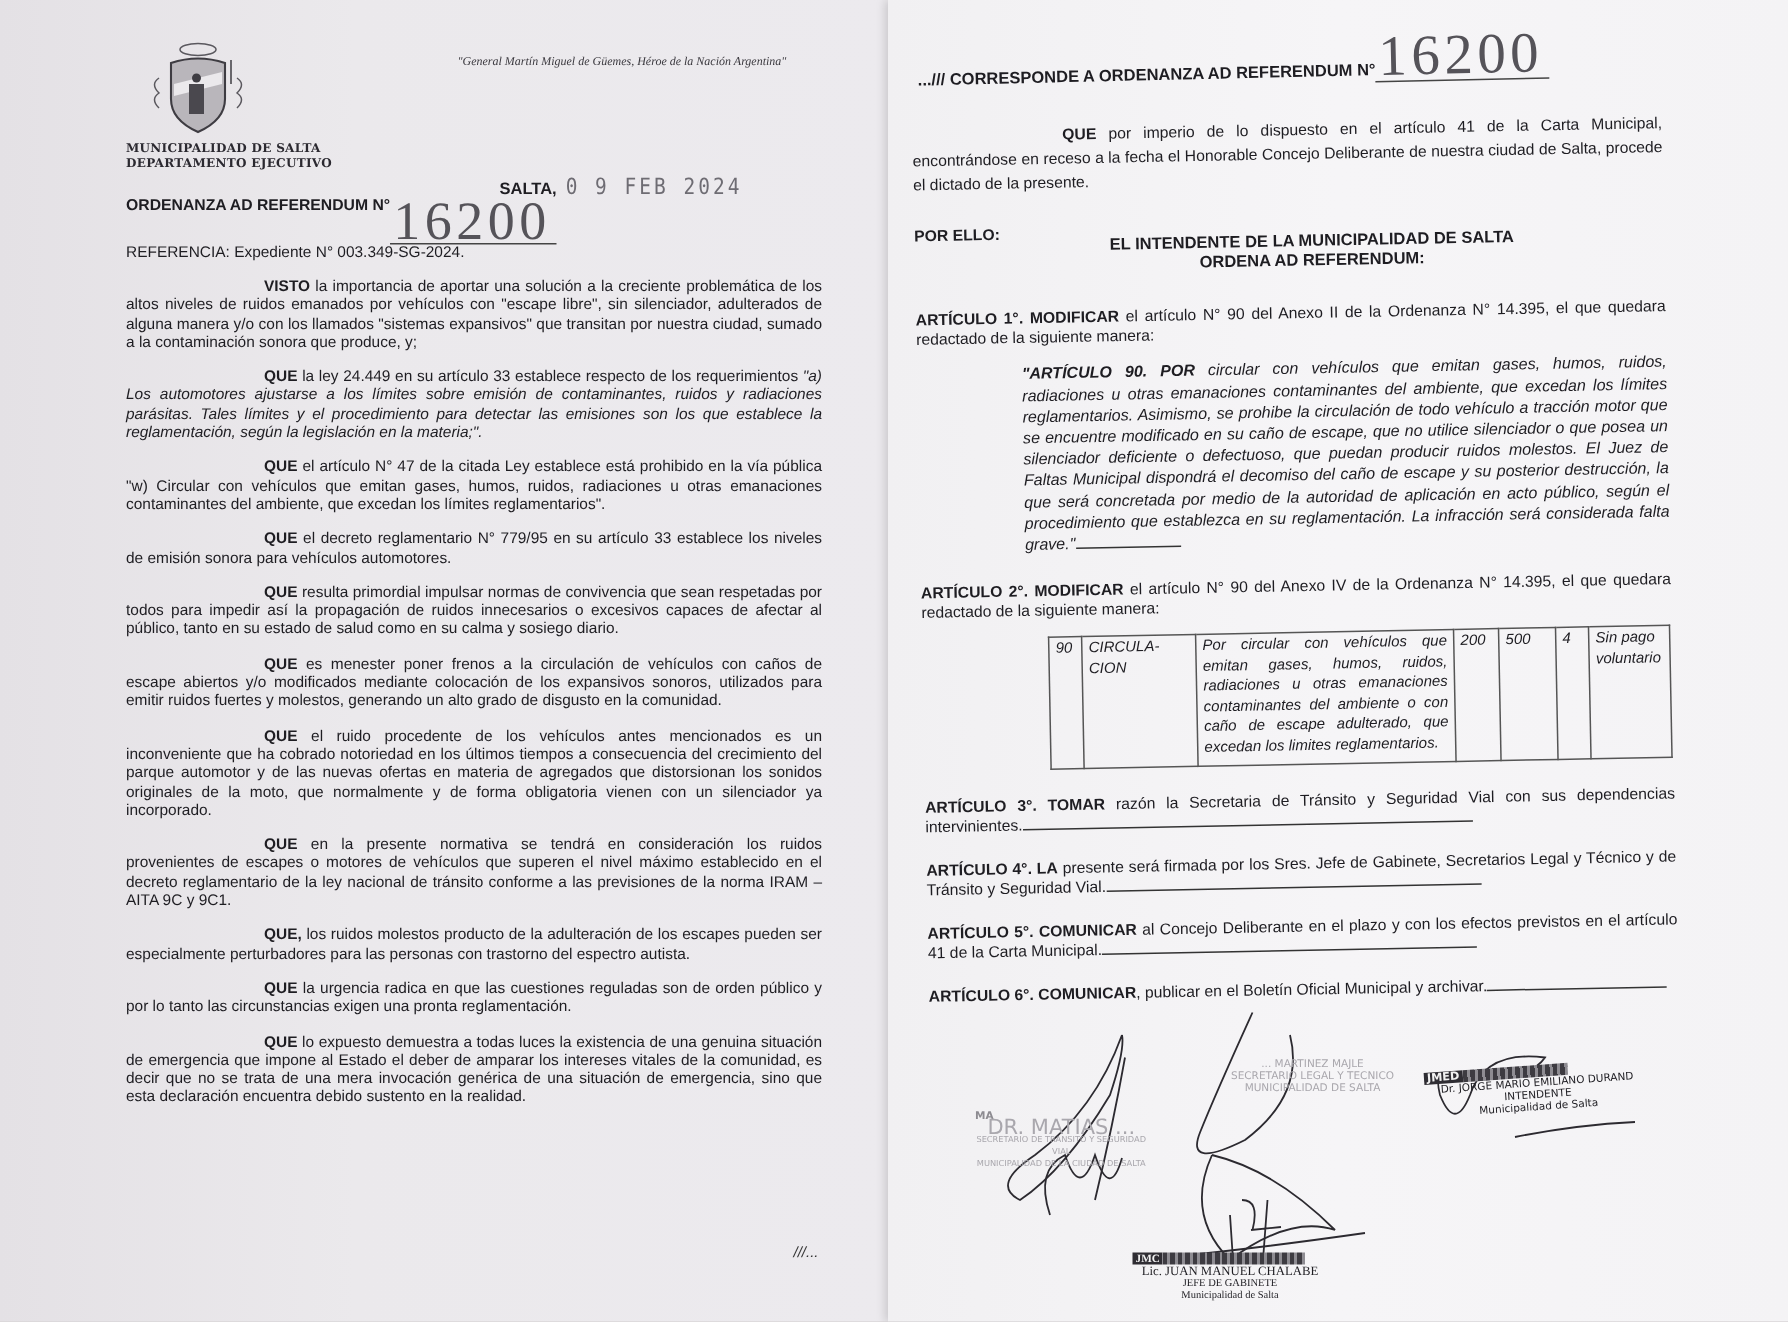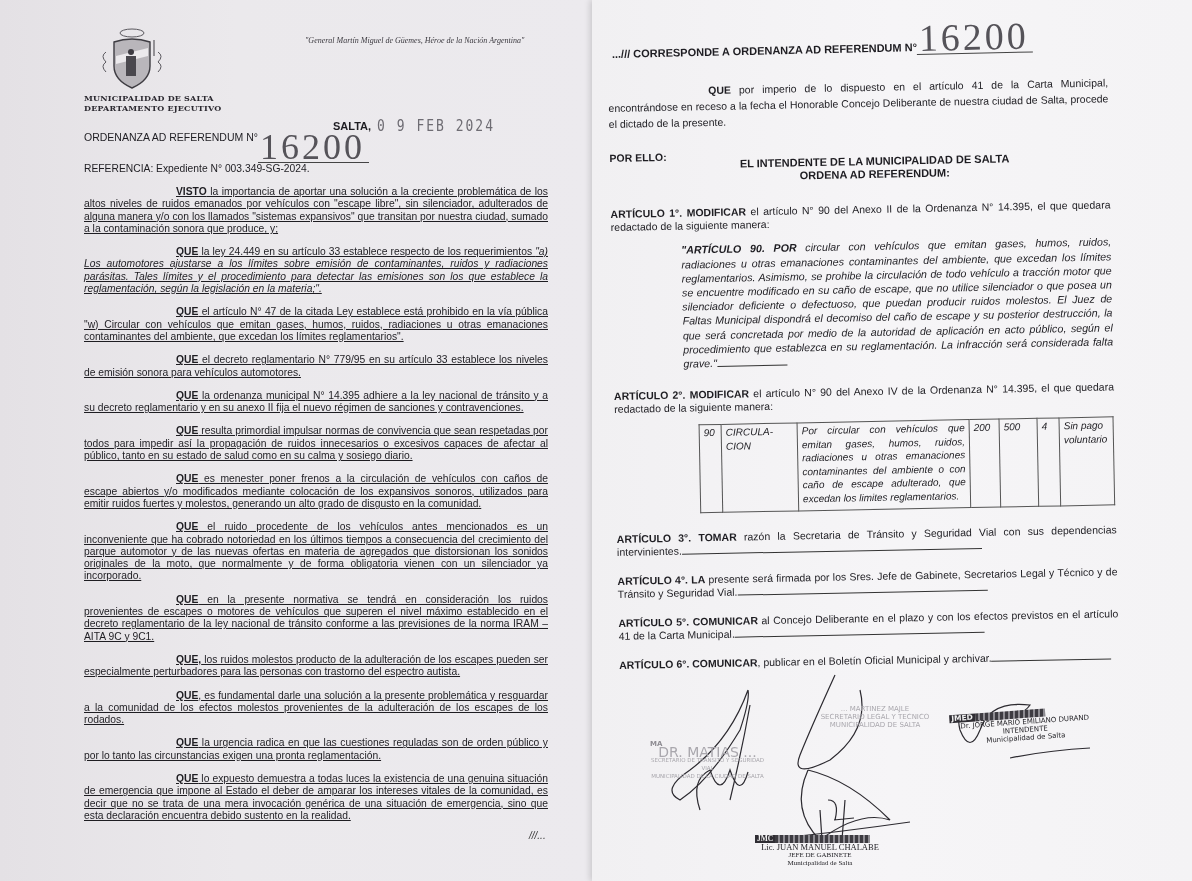--- a/index.html
+++ b/index.html
@@ -16,28 +16,28 @@
   i, .i { font-style: italic; }
 
   
   .logo { position: absolute; left: 92px; top: 26px; width: 82px; height: 66px; }
   .org { position: absolute; left: 84px; top: 94px; font-family: "DejaVu Serif", serif; font-weight: bold; font-size: 8px; line-height: 9.5px; letter-spacing: 0.2px; color: #2b2930; }
   .motto { position: absolute; left: 305px; top: 36px; font-family: "Liberation Serif", serif; font-style: italic; font-size: 8px; color: #3a383e; }
   .salta-date { position: absolute; left: 333px; top: 118px; display: flex; align-items: baseline; gap: 6px; }
   .salta-label { font-weight: bold; font-size: 11px; }
   .stamp-date { font-family: "DejaVu Sans Mono", monospace; font-size: 13px; color: #6e6c73; letter-spacing: 2px; transform: scaleY(1.15); }
   .ord-line { position: absolute; left: 84px; top: 131px; display: flex; align-items: flex-end; }
-  .ord-label { font-weight: normal; font-size: 10.5px; margin-bottom: 20px; }
+  .ord-label { font-weight: bold; font-size: 10.5px; margin-bottom: 20px; }
   .stamp-num { font-family: "Liberation Serif", serif; font-size: 36px; line-height: 30px; color: #555359; letter-spacing: 3px; border-bottom: 1px solid #444; padding: 0 4px 0 2px; }
   .ref { position: absolute; left: 84px; top: 163px; font-size: 10.3px; }
   .ref b { font-weight: normal; }
 
   .left-body { position: absolute; left: 84px; top: 186px; width: 464px; }
   .left-body p { margin-bottom: 11px; }
-  .left-body .indent { text-indent: 92px; text-decoration: underline; }
+  .left-body .indent { text-indent: 92px; }
   .considerando { font-weight: bold; font-size: 10.3px; margin: 8px 0 13px; }
   .cont-mark { position: absolute; left: 529px; top: 830px; font-size: 10px; font-style: italic; color: #333; }
 
   
   .corr { position: absolute; left: 612px; top: 29px; display: flex; align-items: flex-end; transform: rotate(-1.3deg); transform-origin: left bottom; }
   .corr-label { font-weight: bold; font-size: 11px; margin-bottom: 2px; }
   .corr .stamp-num { font-size: 38px; line-height: 32px; }
   .right-body { position: absolute; left: 608px; top: 84px; width: 500px; transform: rotate(-1.1deg); transform-origin: left top; }
   .right-body .indent { text-indent: 100px; }
   .porello { font-weight: bold; font-size: 10.5px; margin-top: 20px; }
@@ -100,27 +100,25 @@
 
   <div class="left-body small">
     <p class="just indent">
       <b>VISTO</b><span> la importancia de aportar una solución a la creciente problemática de los altos niveles de ruidos emanados por vehículos con "escape libre", sin silenciador, adulterados de alguna manera y/o con los llamados "sistemas expansivos" que transitan por nuestra ciudad, sumado a la contaminación sonora que produce, y;</span>
     </p>
 
 
     <p class="just indent"><b>QUE</b><span> la ley 24.449 en su artículo 33 establece respecto de los requerimientos </span><i>"a) Los automotores ajustarse a los límites sobre emisión de contaminantes, ruidos y radiaciones parásitas. Tales límites y el procedimiento para detectar las emisiones son los que establece la reglamentación, según la legislación en la materia;".</i></p>
     <p class="just indent"><b>QUE</b><span> el artículo N° 47 de la citada Ley establece está prohibido en la vía pública "w) Circular con vehículos que emitan gases, humos, ruidos, radiaciones u otras emanaciones contaminantes del ambiente, que excedan los límites reglamentarios".</span></p>
     <p class="just indent"><b>QUE</b><span> el decreto reglamentario N° 779/95 en su artículo 33 establece los niveles de emisión sonora para vehículos automotores.</span></p>
-    <p class="just indent"><b>QUE</b><span> la ordenanza municipal N° 14.395 adhiere a la ley nacional de tránsito y a su decreto reglamentario y en su anexo II fija el nuevo régimen de sanciones y contravenciones.</span></p>
     <p class="just indent"><b>QUE</b><span> resulta primordial impulsar normas de convivencia que sean respetadas por todos para impedir así la propagación de ruidos innecesarios o excesivos capaces de afectar al público, tanto en su estado de salud como en su calma y sosiego diario.</span></p>
     <p class="just indent"><b>QUE</b><span> es menester poner frenos a la circulación de vehículos con caños de escape abiertos y/o modificados mediante colocación de los expansivos sonoros, utilizados para emitir ruidos fuertes y molestos, generando un alto grado de disgusto en la comunidad.</span></p>
     <p class="just indent"><b>QUE</b><span> el ruido procedente de los vehículos antes mencionados es un inconveniente que ha cobrado notoriedad en los últimos tiempos a consecuencia del crecimiento del parque automotor y de las nuevas ofertas en materia de agregados que distorsionan los sonidos originales de la moto, que normalmente y de forma obligatoria vienen con un silenciador ya incorporado.</span></p>
     <p class="just indent"><b>QUE</b><span> en la presente normativa se tendrá en consideración los ruidos provenientes de escapes o motores de vehículos que superen el nivel máximo establecido en el decreto reglamentario de la ley nacional de tránsito conforme a las previsiones de la norma IRAM – AITA 9C y 9C1.</span></p>
     <p class="just indent"><b>QUE,</b><span> los ruidos molestos producto de la adulteración de los escapes pueden ser especialmente perturbadores para las personas con trastorno del espectro autista.</span></p>
-    <p class="just indent"><b>QUE</b><span>, es fundamental darle una solución a la presente problemática y resguardar a la comunidad de los efectos molestos provenientes de la adulteración de los escapes de los rodados.</span></p>
     <p class="just indent"><b>QUE</b><span> la urgencia radica en que las cuestiones reguladas son de orden público y por lo tanto las circunstancias exigen una pronta reglamentación.</span></p>
     <p class="just indent"><b>QUE</b><span> lo expuesto demuestra a todas luces la existencia de una genuina situación de emergencia que impone al Estado el deber de amparar los intereses vitales de la comunidad, es decir que no se trata de una mera invocación genérica de una situación de emergencia, sino que esta declaración encuentra debido sustento en la realidad.</span></p>
   </div>
 
   <div class="cont-mark">///...</div>
 </div>
 
 <div class="page page-right"></div>
 
 <div class="corr">

